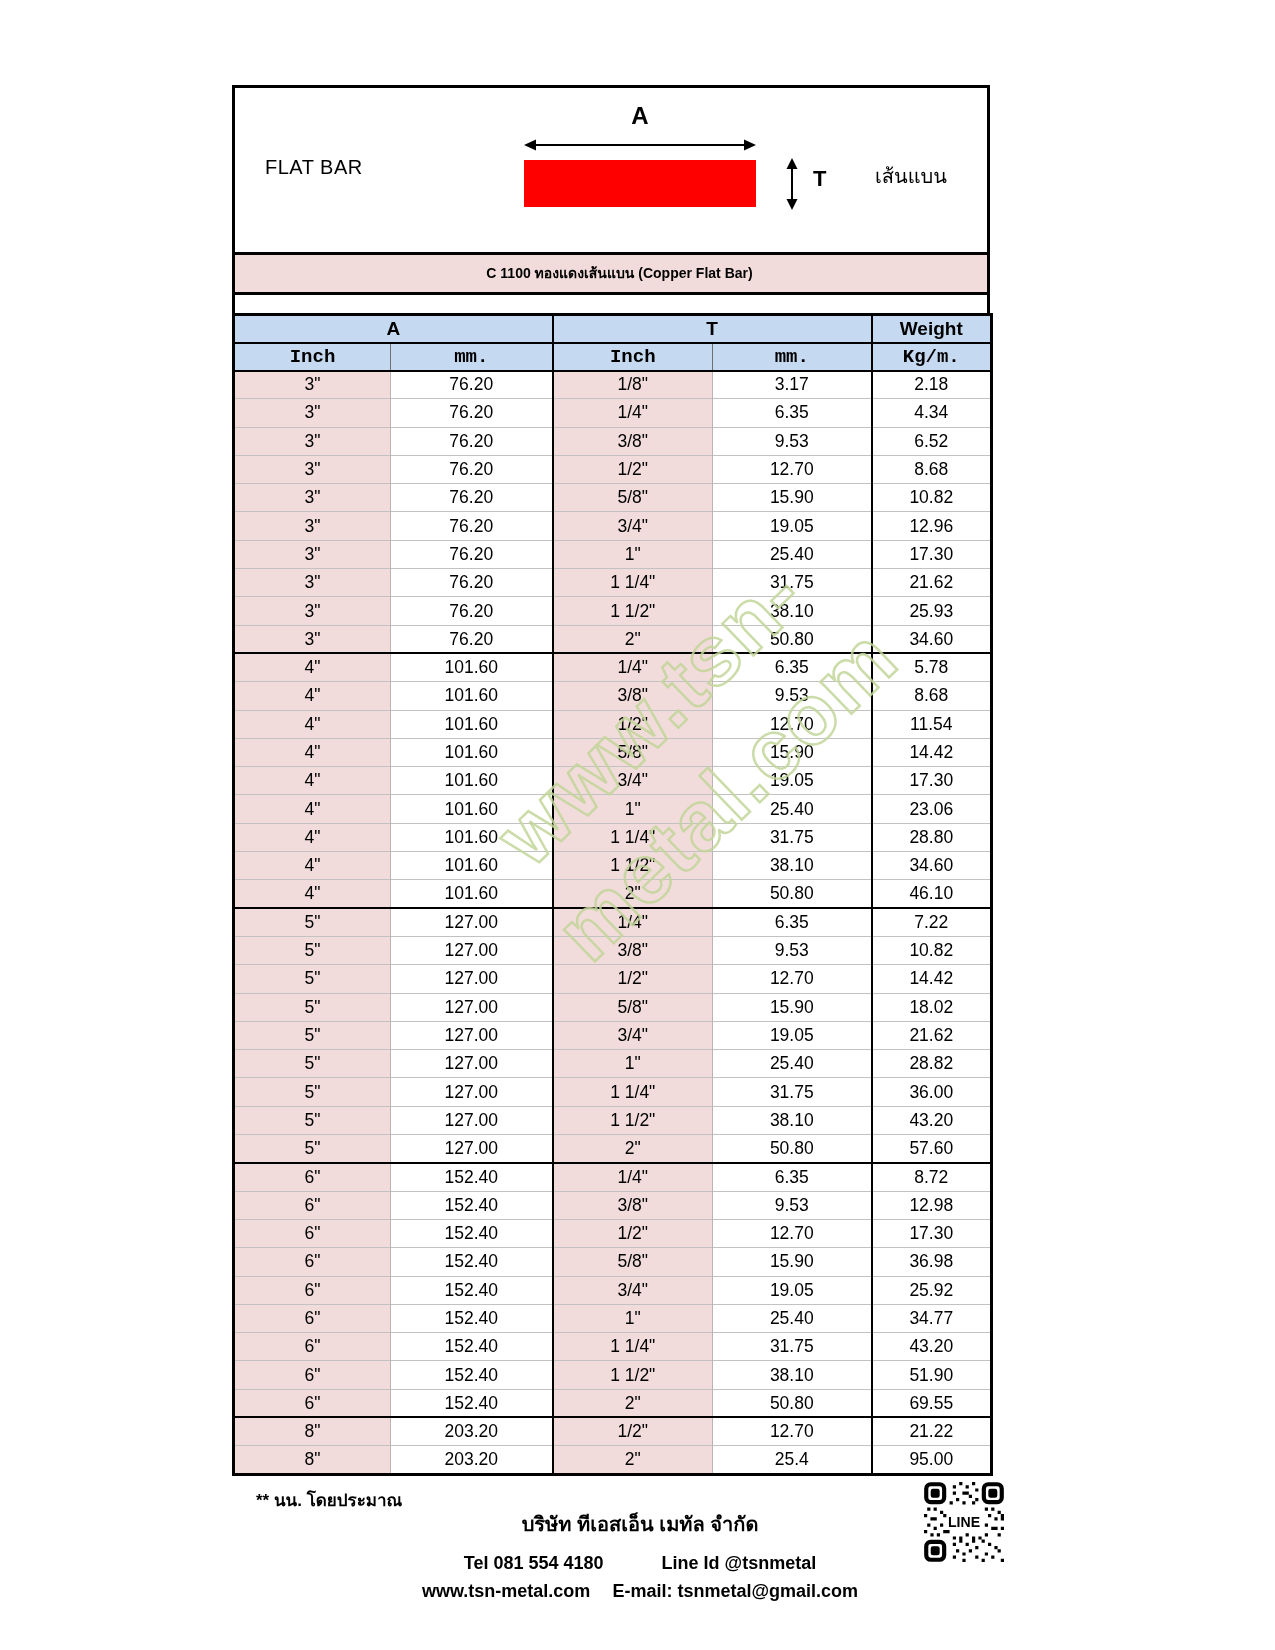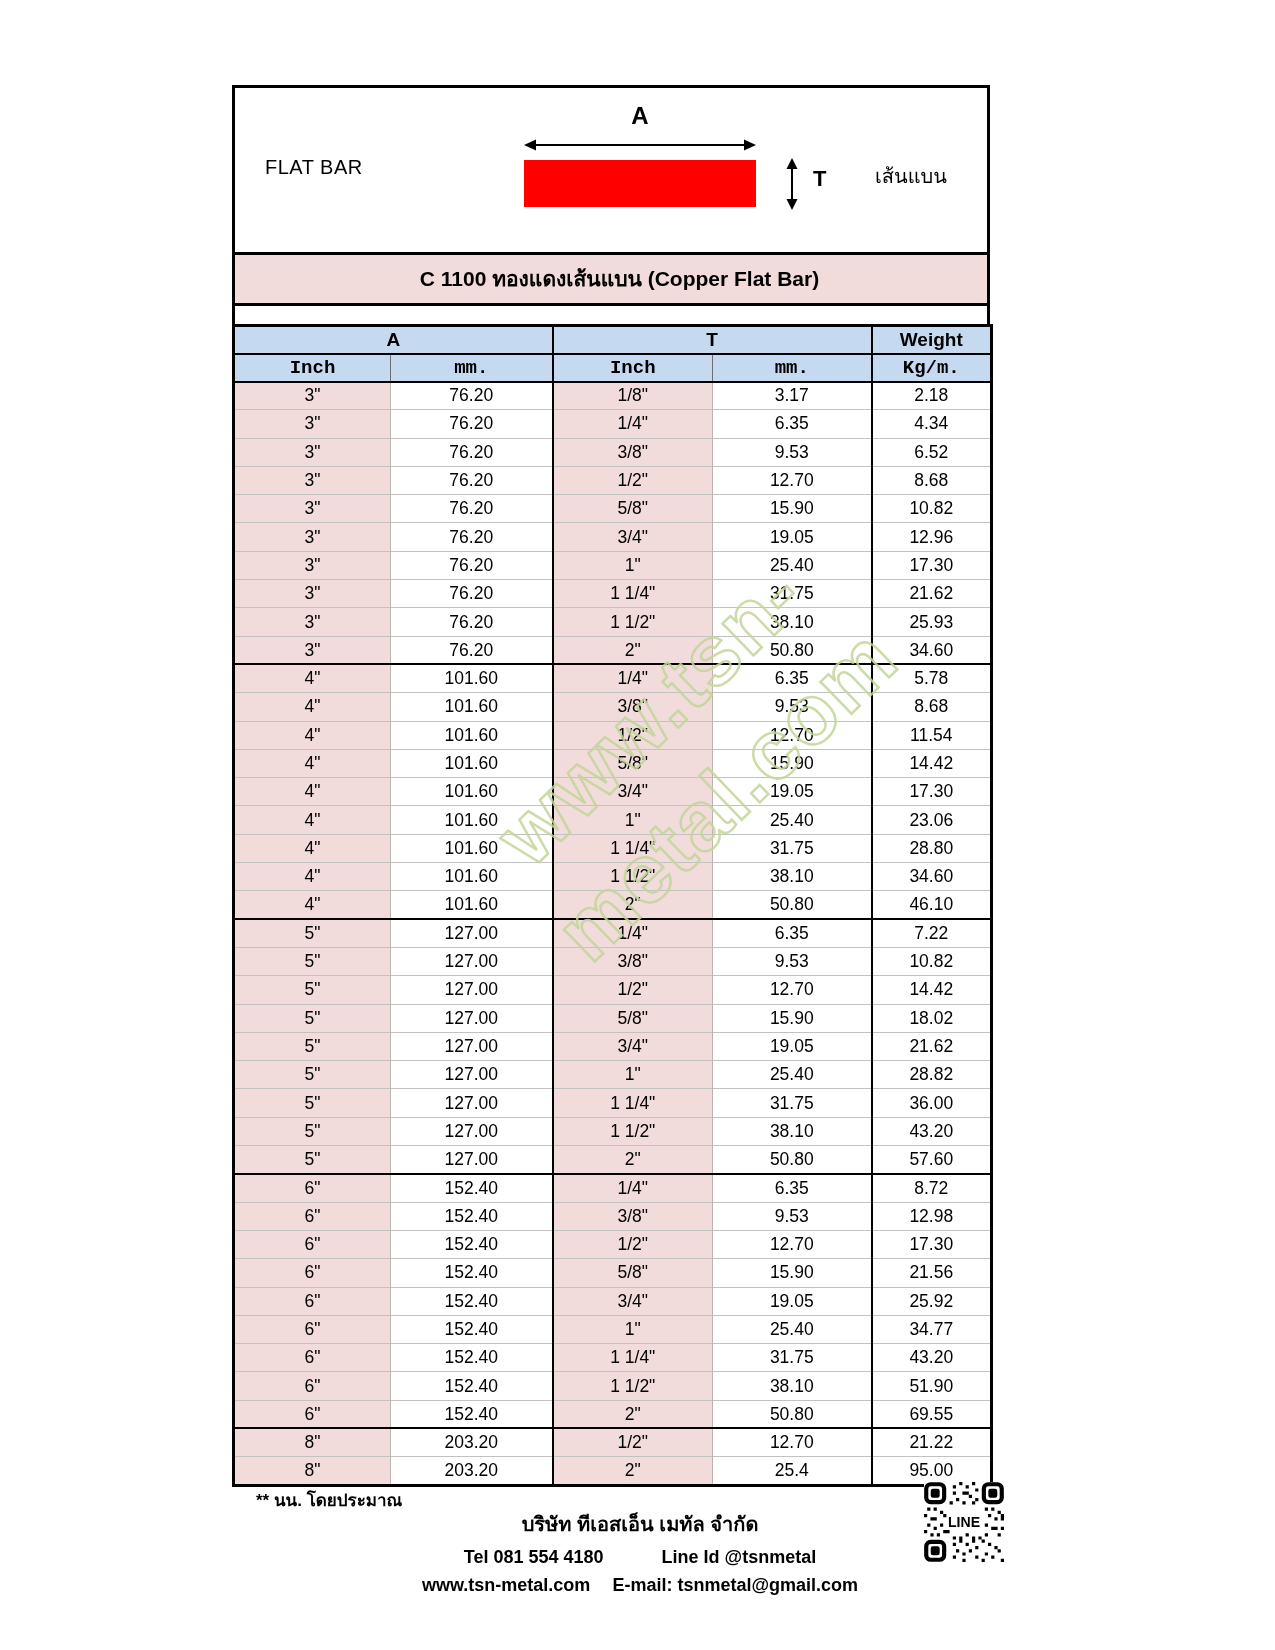--- a/index.html
+++ b/index.html
@@ -24,21 +24,21 @@
   .dim-a-label{position:absolute;left:289px;top:14px;width:232px;text-align:center;font-size:24px;font-weight:bold;}
   .arrow-a{position:absolute;left:289px;top:48px;}
   .red-bar{position:absolute;left:289px;top:72px;width:232px;height:47px;background:var(--red);}
   .arrow-t{position:absolute;left:548px;top:70px;}
   .dim-t-label{position:absolute;left:578px;top:78px;font-size:22px;font-weight:bold;}
   .thai-label{position:absolute;left:640px;top:72px;font-size:20px;}
 
   
   .title-bar{
     background:var(--pink);border:3px solid #000;border-top:none;
-    text-align:center;font-size:21px;font-weight:bold;padding:7px 0 8px 17px;color:#000;
+    text-align:center;font-size:14px;font-weight:bold;padding:7px 0 8px 17px;color:#000;
   }
   .gap-row{height:18px;border-left:3px solid #000;border-right:3px solid #000;background:#fff;}
 
   
   table.spec{border-collapse:collapse;table-layout:fixed;width:758px;border:3px solid #000;}
   table.spec th,table.spec td{text-align:center;vertical-align:middle;padding:0;overflow:hidden;white-space:nowrap;}
   table.spec thead th{background:var(--blue);font-size:19px;font-weight:bold;height:28px;color:#000;}
   tr.group-row th{border-bottom:2px solid #000;}
   tr.group-row th.sep{border-right:2.5px solid #000;}
   tr.sub-row th{border-bottom:2.5px solid #000;font-family:Liberation Mono, monospace;}
@@ -58,21 +58,21 @@
     text-align:center;font-size:84px;font-weight:bold;line-height:110px;
     color:rgba(255,255,255,0);
     -webkit-text-stroke:2.5px var(--wm-green);
     transform:rotate(-44deg);transform-origin:50% 50%;
     opacity:.85;pointer-events:none;z-index:5;letter-spacing:2px;
   }
 
   
   .footnote{position:absolute;left:256px;top:1486px;font-size:17px;font-weight:bold;color:#000;}
   .footer-block{position:absolute;left:240px;top:1508px;width:800px;text-align:center;color:#000;}
-  .footer-company{font-size:20px;font-weight:bold;margin-bottom:7px;}
+  .footer-company{font-size:20px;font-weight:bold;margin-bottom:13px;}
   .footer-address{font-size:18px;font-weight:bold;margin-bottom:8px;}
   .footer-line{font-size:18px;font-weight:bold;margin-bottom:7px;}
   .footer-line .gap-wide{display:inline-block;width:58px;}
   .footer-line .gap-small{display:inline-block;width:22px;}
   .qr{position:absolute;left:924px;top:1482px;width:80px;height:80px;}
 </style>
 </head>
 <body>
 
 <div class="page">
@@ -338,21 +338,21 @@
             <td>152.40</td>
             <td class="pink">1/2"</td>
             <td>12.70</td>
             <td>17.30</td>
           </tr>
           <tr>
             <td class="pink">6"</td>
             <td>152.40</td>
             <td class="pink">5/8"</td>
             <td>15.90</td>
-            <td>21.56</td>
+            <td>36.98</td>
           </tr>
           <tr>
             <td class="pink">6"</td>
             <td>152.40</td>
             <td class="pink">3/4"</td>
             <td>19.05</td>
             <td>25.92</td>
           </tr>
           <tr>
             <td class="pink">6"</td>

